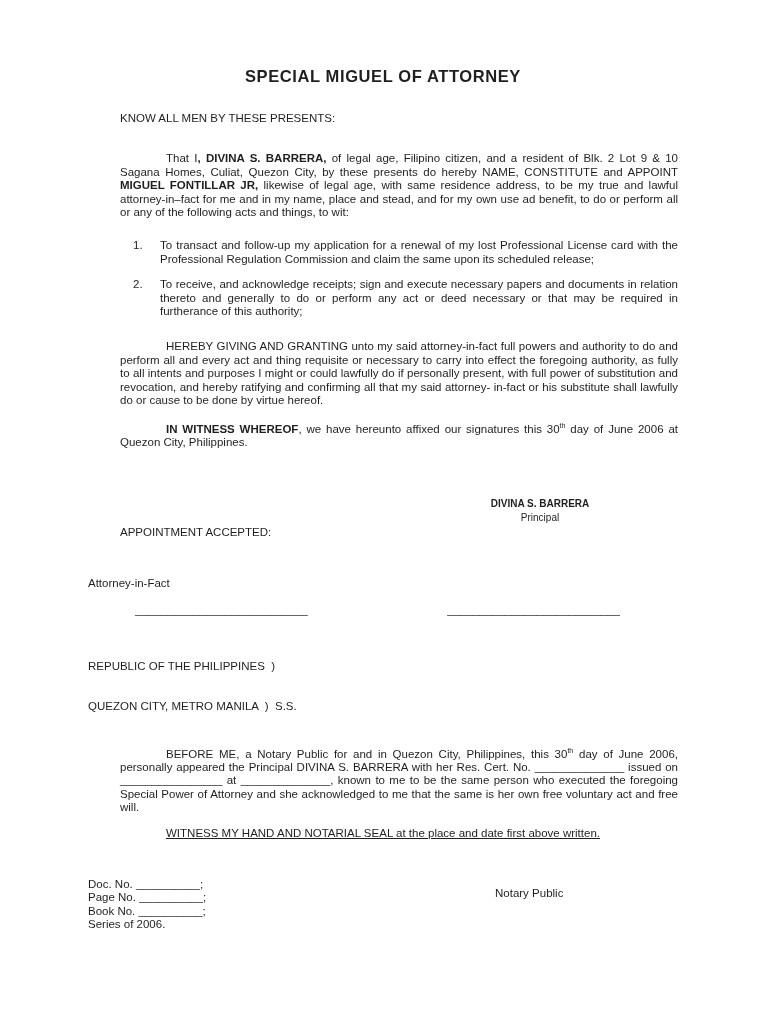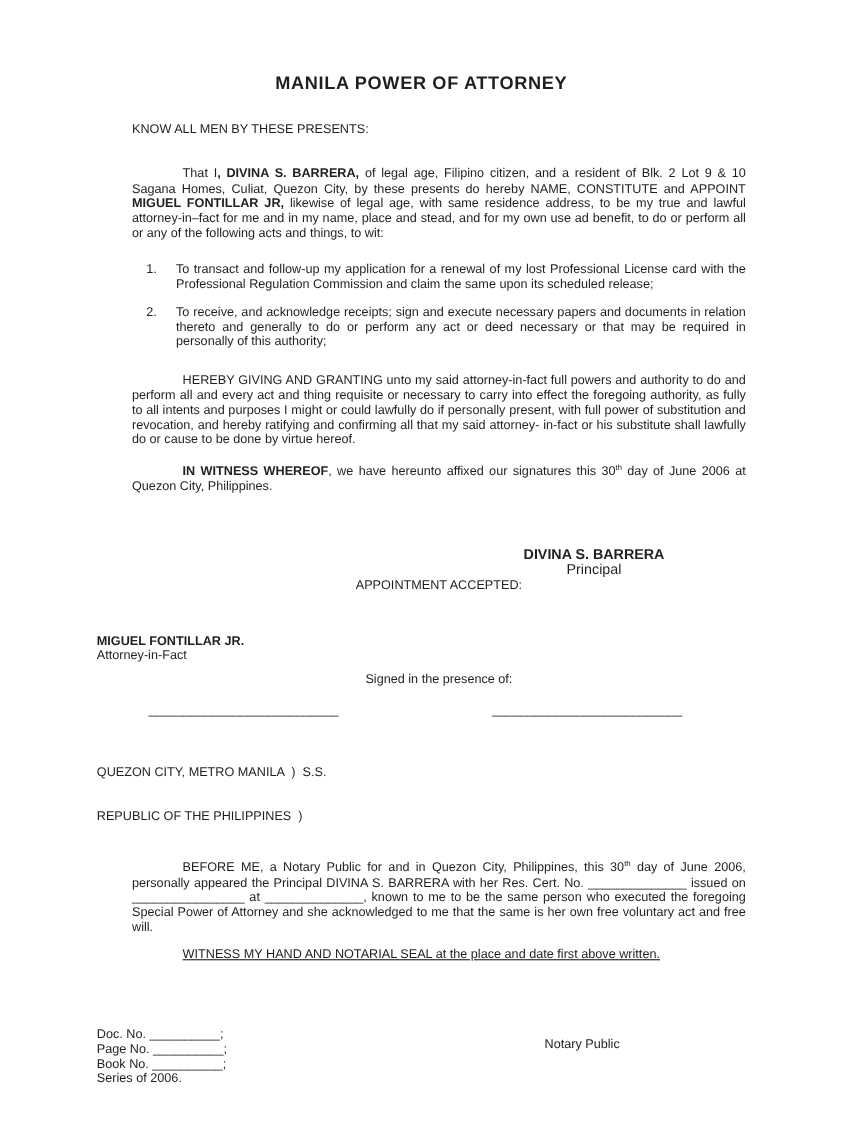--- a/index.html
+++ b/index.html
@@ -54,25 +54,25 @@
     text-align: justify;
   }
   .granting { margin-top: 22px; text-indent: 46px; }
   .witness-clause { margin-top: 15px; text-indent: 46px; }
   sup { font-size: 7px; vertical-align: super; line-height: 0; }
   .principal-block {
     margin-top: 48px;
     margin-left: 363px;
     width: 178px;
     text-align: center;
-    font-size: 13px;
+    font-size: 10px;
     line-height: 13.4px;
   }
   .sig-name { font-weight: bold; }
-  .appointment { margin-top: 2px; text-align: center; }
+  .appointment { margin-top: 2px; text-align: left; }
   .attorney-block {
     margin-top: 37px;
     font-size: 11.5px;
     line-height: 13.4px;
   }
   .presence { margin-top: 9px; text-align: center; }
   .sig-row {
     margin-top: 14px;
     display: flex;
     justify-content: space-between;
@@ -86,79 +86,77 @@
   .venue {
     margin-top: 16px;
     font-size: 11.5px;
     line-height: 13.4px;
     white-space: pre;
   }
   .acknowledgment { margin-top: 7px; text-indent: 46px; }
   .seal-clause { margin-top: 12px; text-indent: 46px; text-align: left; text-decoration: underline; }
   .footer-row {
     position: relative;
-    margin-top: 59px;
+    margin-top: 38px;
     font-size: 11.5px;
     line-height: 13.4px;
   }
   .notarial-left div { white-space: pre; }
   .notary-public {
     position: absolute;
     left: 407px;
     top: 9px;
   }
 </style>
 </head>
 <body>
 
 <div class="page">
 
-  <h1 class="doc-title">MANILA POWER OF ATTORNEY</h1>
+  <h1 class="doc-title">SPECIAL MIGUEL OF ATTORNEY</h1>
 
   <p class="para salutation">KNOW ALL MEN BY THESE PRESENTS:</p>
 
   <p class="para intro">That I<b>, DIVINA S. BARRERA,</b> of legal age, Filipino citizen, and a resident of Blk. 2 Lot 9 &amp; 10 Sagana Homes, Culiat, Quezon City, by these presents do hereby NAME, CONSTITUTE and APPOINT <b>MIGUEL FONTILLAR JR,</b> likewise of legal age, with same residence address, to be my true and lawful attorney-in–fact for me and in my name, place and stead, and for my own use ad benefit, to do or perform all or any of the following acts and things, to wit:</p>
 
   <div class="powers">
     <div class="power-item">
       <span class="power-num">1.</span>
       <span class="power-text">To transact and follow-up my application for a renewal of my lost Professional License card with the Professional Regulation Commission and claim the same upon its scheduled release;</span>
     </div>
     <div class="power-item">
       <span class="power-num">2.</span>
-      <span class="power-text">To receive, and acknowledge receipts; sign and execute necessary papers and documents in relation thereto and generally to do or perform any act or deed necessary or that may be required in personally of this authority;</span>
+      <span class="power-text">To receive, and acknowledge receipts; sign and execute necessary papers and documents in relation thereto and generally to do or perform any act or deed necessary or that may be required in furtherance of this authority;</span>
     </div>
   </div>
 
   <p class="para granting">HEREBY GIVING AND GRANTING unto my said attorney-in-fact full powers and authority to do and perform all and every act and thing requisite or necessary to carry into effect the foregoing authority, as fully to all intents and purposes I might or could lawfully do if personally present, with full power of substitution and revocation, and hereby ratifying and confirming all that my said attorney- in-fact or his substitute shall lawfully do or cause to be done by virtue hereof.</p>
 
   <p class="para witness-clause"><b>IN WITNESS WHEREOF</b>, we have hereunto affixed our signatures this 30<sup>th</sup> day of June 2006 at Quezon City, Philippines.</p>
 
   <div class="principal-block">
     <div class="sig-name">DIVINA S. BARRERA</div>
     <div class="sig-role">Principal</div>
   </div>
 
   <p class="para appointment">APPOINTMENT ACCEPTED:</p>
 
   <div class="attorney-block">
-    <div class="sig-name">MIGUEL FONTILLAR JR.</div>
     <div class="sig-role">Attorney-in-Fact</div>
   </div>
 
-  <p class="para presence">Signed in the presence of:</p>
 
   <div class="sig-row">
     <span class="sig-line">___________________________</span>
     <span class="sig-line">___________________________</span>
   </div>
 
   <div class="venue">
+    <div>REPUBLIC OF THE PHILIPPINES  )</div>
     <div>QUEZON CITY, METRO MANILA  )  S.S.</div>
-    <div>REPUBLIC OF THE PHILIPPINES  )</div>
   </div>
 
   <p class="para acknowledgment">BEFORE ME, a Notary Public for and in Quezon City, Philippines, this 30<sup>th</sup> day of June 2006, personally appeared the Principal DIVINA S. BARRERA with her Res. Cert. No. ______________ issued on ________________ at ______________, known to me to be the same person who executed the foregoing Special Power of Attorney and she acknowledged to me that the same is her own free voluntary act and free will.</p>
 
   <p class="para seal-clause">WITNESS MY HAND AND NOTARIAL SEAL at the place and date first above written.</p>
 
   <div class="footer-row">
     <div class="notarial-left">
       <div>Doc. No. __________;</div>
       <div>Page No. __________;</div>

